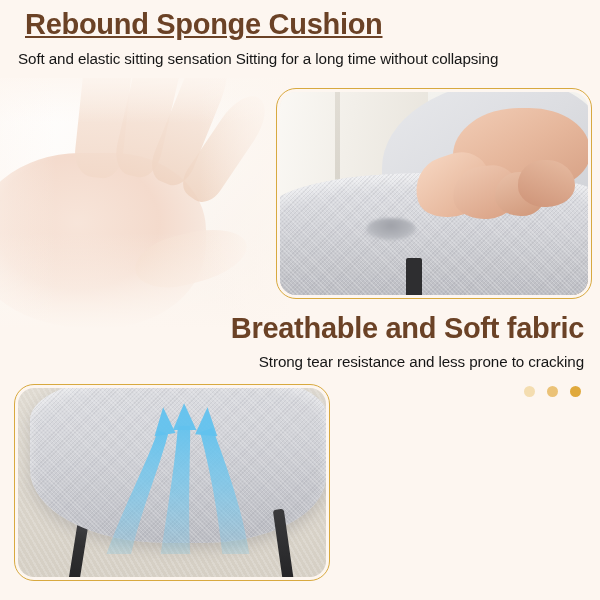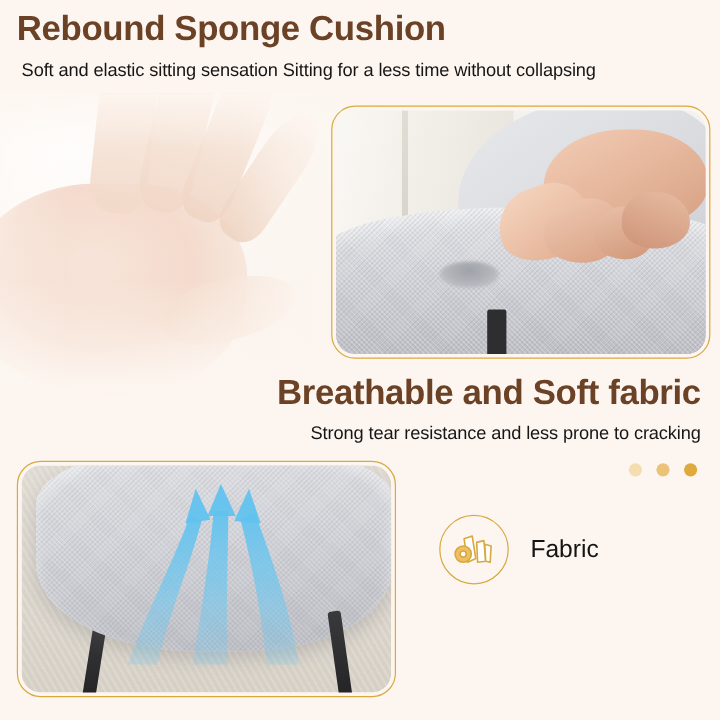--- a/index.html
+++ b/index.html
@@ -24,21 +24,21 @@
     white-space:nowrap;
   }
   .sec-sub {
     position:absolute;
     font-size:15.2px;
     color:#161616;
     white-space:nowrap;
     letter-spacing:-0.1px;
   }
 
-  #title-1 { left:14px;  top:8px; }
+  #title-1 { left:25px;  top:8px;text-decoration:underline; }
   #sub-1   { left:18px;  top:50px; }
   #title-2 { right:16px; top:312px; }
   #sub-2   { right:16px; top:353px; }
 
   
   .dots { position:absolute; display:flex; gap:12px; }
   .dots span { width:11px; height:11px; border-radius:50%; display:block; }
   #dots-1 { left:19px; top:80px; }
   #dots-2 { right:19px; top:386px; }
 
@@ -165,21 +165,21 @@
     font-size:20.5px; color:#141414; margin-left:18px; white-space:nowrap;
   }
 </style>
 </head>
 <body>
 
 <div class="stage">
 
   <div class="sec-title" id="title-1">Rebound Sponge Cushion</div>
 
-  <div class="sec-sub" id="sub-1">Soft and elastic sitting sensation Sitting for a less time without collapsing</div>
+  <div class="sec-sub" id="sub-1">Soft and elastic sitting sensation Sitting for a long time without collapsing</div>
 
   <div class="dots" id="dots-1">
     <span style="background:#E0A93C"></span>
     <span style="background:#EBC277"></span>
     <span style="background:#F4DDB0"></span>
   </div>
 
   <div style="position:absolute;left:-10px;top:78px;width:300px;height:250px;overflow:hidden;">
     <div style="position:absolute;inset:0;background:linear-gradient(135deg,#FFFFFF 0%,#FCF8F4 55%,#F7EFE7 100%);"></div>
 
@@ -260,35 +260,17 @@
         <polygon points="56,30 65,4 75,30" fill="#62C2EE" opacity=".95"></polygon>
 
         <path d="M96 150 C 92 106, 86 68, 78 32 L 88 28 C 100 66, 112 106, 118 150 Z" fill="url(#agrad)"></path>
         <polygon points="74,34 84,8 92,36" fill="#62C2EE" opacity=".95"></polygon>
       </svg>
     </div>
   </div>
 
   <div class="features">
 
-    <div class="feat-row">
-      <div class="feat-circle">
-        <svg width="36" height="30" viewBox="0 0 48 40">
-          <g fill="none" stroke="#D7A93F" stroke-width="1.8" stroke-linejoin="round">
-
-            <path d="M13 8 L22 5 L26 30 L17 34 Z" fill="#FFFFFF"></path>
-
-            <circle cx="12" cy="25" r="9" fill="#EFC063" stroke="#D7A93F"></circle>
-            <circle cx="12" cy="25" r="3.4" fill="#FFFFFF" stroke="#D7A93F"></circle>
-
-            <path d="M27 12 L35 10 L37 33 L28 34 Z" fill="#FFFFFF"></path>
-
-            <path d="M36 14 L43 16 L42 34 L37 33 Z" fill="#FFFFFF"></path>
-          </g>
-        </svg>
-      </div>
-      <div class="feat-label">Fabric</div>
-    </div>
 
 
   </div>
 
 </div>
 
 </body></html>

